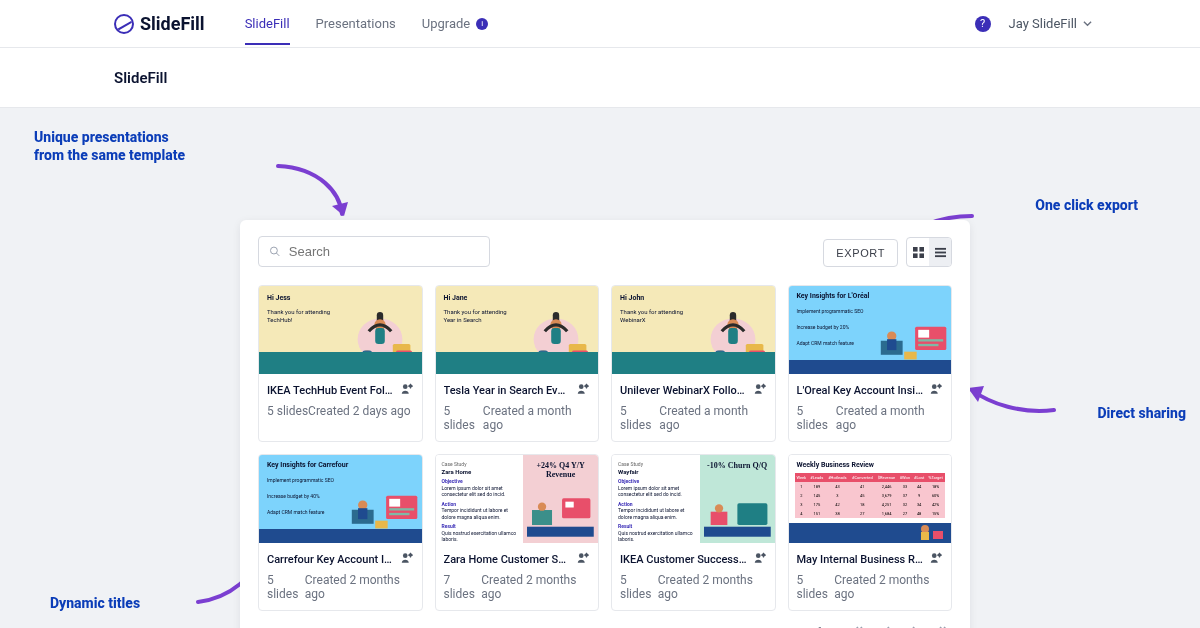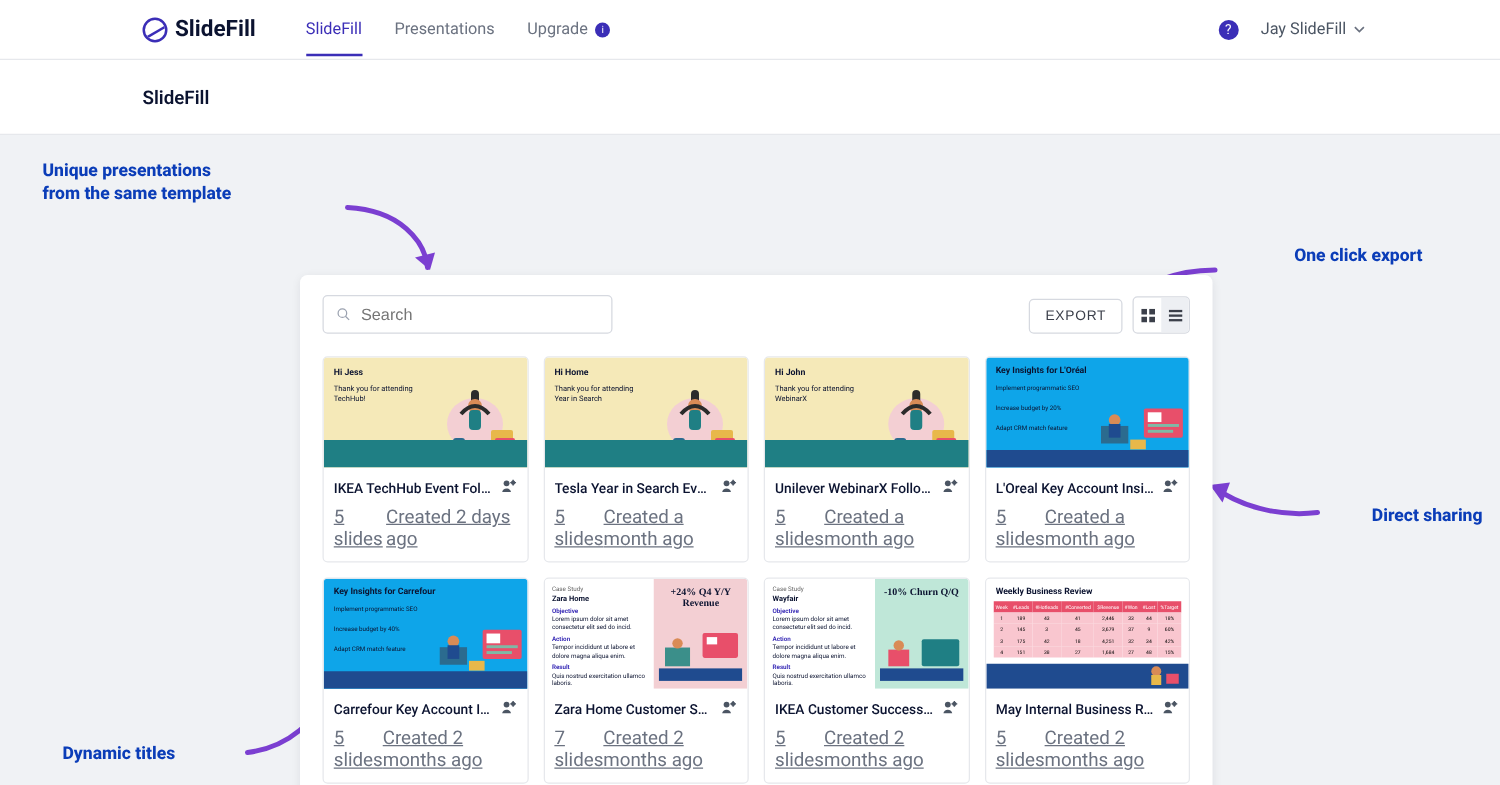--- a/index.html
+++ b/index.html
@@ -86,21 +86,21 @@
   .thumb.yellow::after {
     content: ""; position: absolute; left: 0; right: 0; bottom: 0; height: 22px; background: #1f7f84;
   }
   .thumb.yellow .illus {
     position: absolute; right: 2px; bottom: 8px; width: 80px; height: 62px;
   }
   .thumb .tline { position: absolute; left: 8px; font-size: 7px; color: #0b1330; font-weight: 700; }
   .thumb .t1 { top: 8px; }
   .thumb .t2 { top: 22px; font-weight: 400; font-size: 6px; line-height: 1.3; width: 66px; }
 
-  .thumb.insight { background: #0ea5e9; }
+  .thumb.insight { background: #7dd3fc; }
   .thumb.insight::after {
     content: ""; position: absolute; left:0; right:0; bottom:0; height:14px; background:#1f4b8f;
   }
   .thumb.insight .ins-title { position:absolute; left:8px; top:6px; font-size:7px; font-weight:700; color:#0b1330;}
   .thumb.insight .ins-line { position:absolute; left:8px; font-size:5px; color:#0b1330;}
   .thumb.insight .il1{top:22px;} .thumb.insight .il2{top:38px;} .thumb.insight .il3{top:54px;}
   .thumb.insight .ill2 { position:absolute; right:0; bottom:6px; width:78px; height:60px;}
 
   .thumb.case { background: #fff; display:flex; }
   .thumb.case .left { width:54%; padding:6px; font-size:5px; color:#0b1330; line-height:1.3;}
@@ -118,21 +118,21 @@
   .thumb.table table{width:100%; border-collapse:collapse; font-size:4px;}
   .thumb.table th{background:#e84f6a; color:#fff; padding:2px 1px; font-weight:400;}
   .thumb.table td{background:#f9c6cf; padding:2px 1px; text-align:center;}
   .thumb.table .foot{position:absolute; left:0; right:0; bottom:0; height:20px; background:#1f4b8f;}
   .thumb.table .foot svg{position:absolute; right:6px; bottom:2px;}
 
   .cardmeta { padding: 7px 8px 9px 8px; }
   .tline1 { display:flex; align-items:center; gap:6px; }
   .title { font-size: 11px; color:#0b1330; font-weight:500; white-space:nowrap; overflow:hidden; text-overflow:ellipsis; flex:1;}
   .share-ic{ color:#4b5563; flex:none;}
-  .tline2 { display:flex; justify-content:flex-start; font-size:15px; color:#6b7280; margin-top:4px;text-decoration:underline;}
+  .tline2 { display:flex; justify-content:flex-start; font-size:12px; color:#6b7280; margin-top:4px;}
 
   .pager {
     display:flex; align-items:center; justify-content:flex-end; gap:14px;
     margin-top:12px; font-size:11px; color:#6b7280;
   }
   .pager .pbtn{color:#9aa1af; cursor:pointer; padding:2px;}
 
   
   .annot { position:absolute; font-weight:800; color:#0b3db8; font-size:14px; line-height:1.3; }
   .annot.a1 { left:34px; top:128px; }
@@ -260,21 +260,21 @@
               </svg></span>
       </div>
       <div class="tline2">
         <span>5 slides</span>
         <span>Created 2 days ago</span>
       </div>
     </div>
       </div>
       <div class="card">
         <div class="thumb yellow">
-      <div class="tline t1">Hi Home</div>
+      <div class="tline t1">Hi Jane</div>
       <div class="tline t2" style="white-space:pre-line;">Thank you for attending
 Year in Search</div>
       <div class="illus"><svg viewBox="0 0 100 80">
               <ellipse cx="50" cy="44" rx="28" ry="26" fill="#f3cfd3"></ellipse>
               <rect x="46" y="10" width="8" height="16" rx="4" fill="#2b2b2b"></rect>
               <circle cx="50" cy="26" r="7" fill="#d98b56"></circle>
               <path d="M36 34 Q50 18 64 34" stroke="#2b2b2b" stroke-width="4" fill="none"></path>
               <rect x="44" y="30" width="12" height="20" rx="4" fill="#1f7f84"></rect>
               <rect x="66" y="50" width="22" height="16" rx="2" fill="#e8b84a"></rect>
               <rect x="70" y="58" width="20" height="18" rx="2" fill="#e84f6a"></rect>

